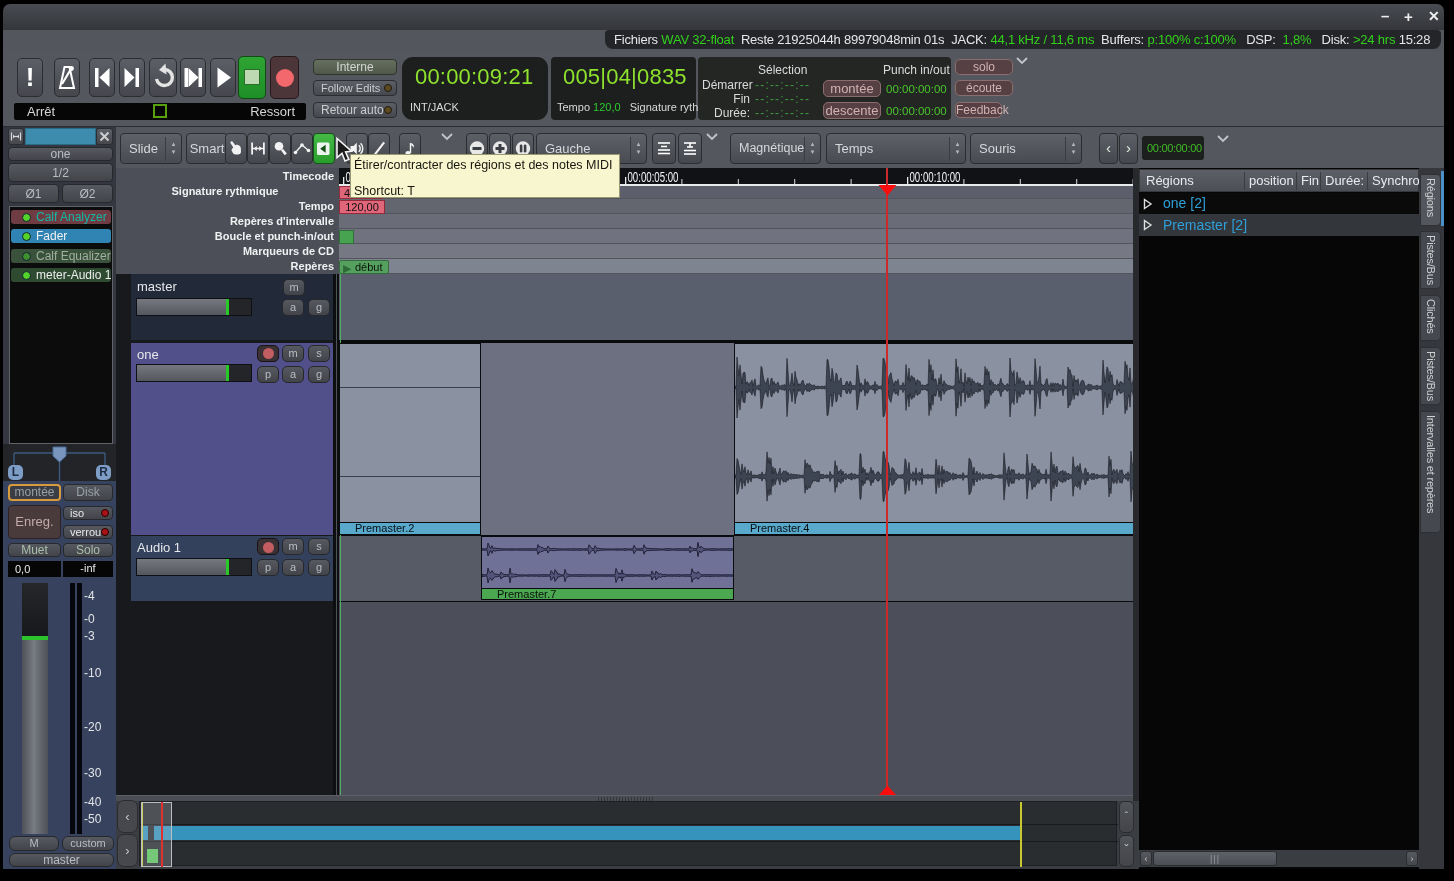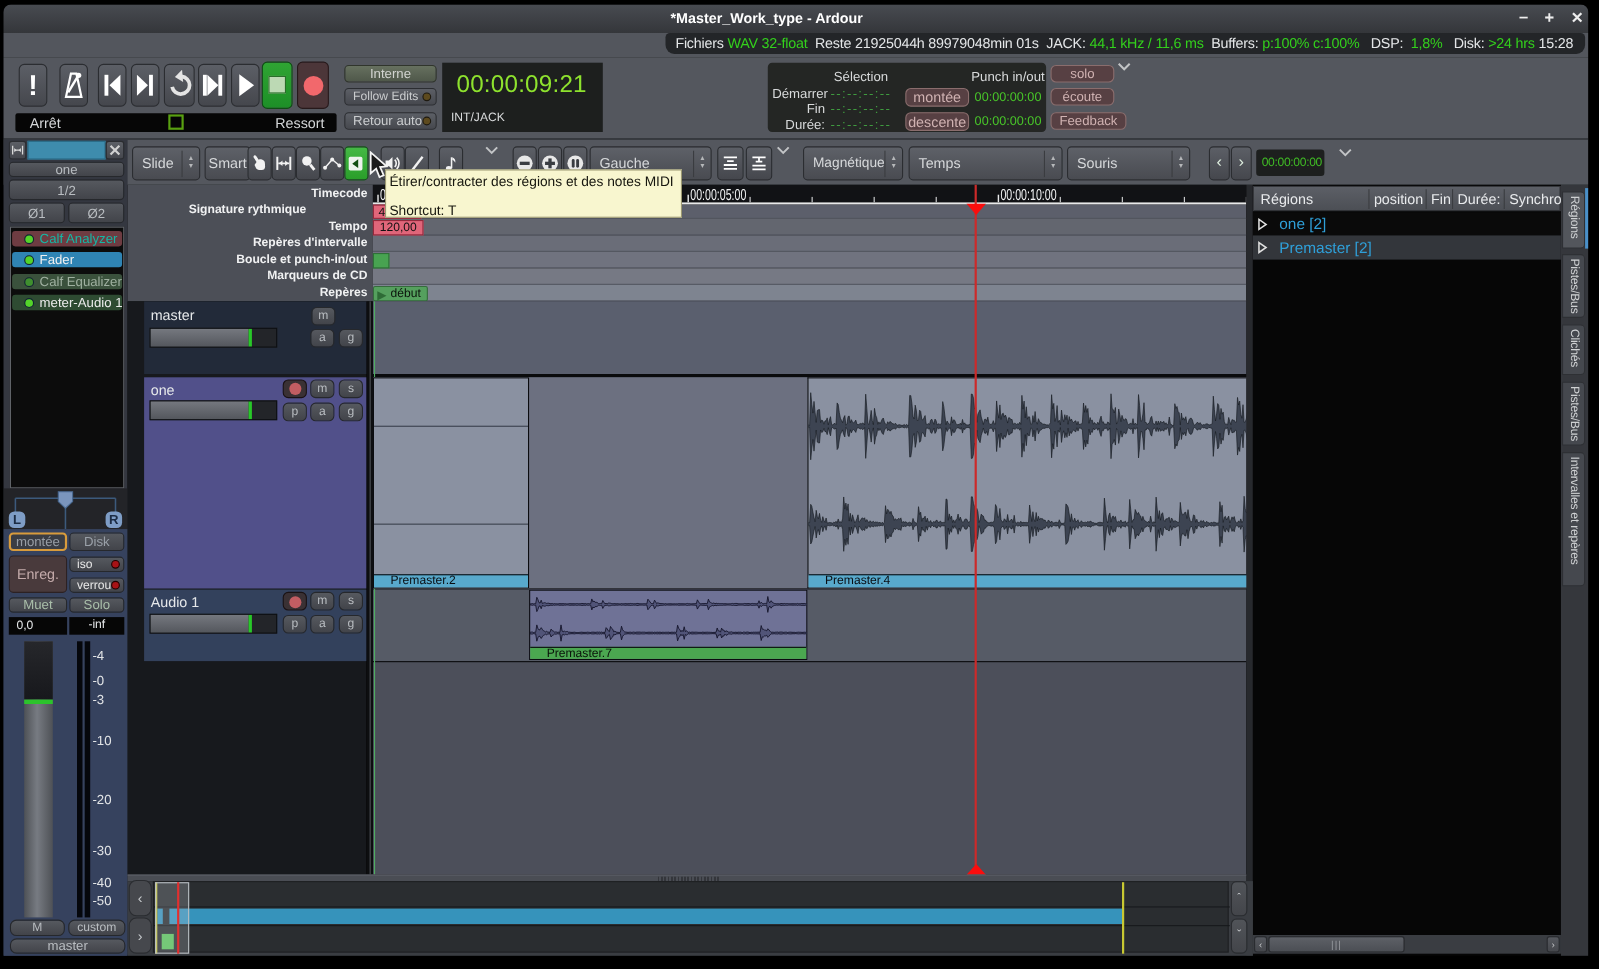--- a/index.html
+++ b/index.html
@@ -5,21 +5,20 @@
 .abs{position:absolute;}
 .tbtn{background:linear-gradient(#5c5f66,#45474d);border:1px solid #2b2d31;border-radius:5px;}
 .combo{background:linear-gradient(#5e6168,#494b51);border:1px solid #2b2d31;border-radius:4px;color:#d6d8da;}
 .rbtn{background:#574043;border:1px solid #8a6d6d;border-radius:5px;color:#d0b2b2;text-align:center;}
 .sbtn{background:linear-gradient(#56595f,#42444a);border:1px solid #26282c;border-radius:4px;color:#b9bdc1;text-align:center;font-size:11px;}
 .spin{position:absolute;right:3px;top:6px;width:9px;font-size:7px;color:#b6b8ba;line-height:8px;text-align:center;}
 .sep{position:absolute;right:15px;top:3px;width:1px;height:24px;background:#3a3c40;}
 </style></head><body>
 
 <div class="abs" style="left:3px;top:4px;width:1441px;height:26px;background:linear-gradient(#484b51,#34363a);border-radius:7px 7px 0 0;">
- <div class="abs" style="left:0;top:5px;width:1388px;text-align:center;color:#fff;font-size:13px;font-weight:bold;">*Master_Work_type - Ardour</div>
  <div class="abs" style="left:1378px;top:3px;color:#eee;font-size:15px;font-weight:bold;">–</div>
  <div class="abs" style="left:1401px;top:4px;color:#eee;font-size:15px;font-weight:bold;">+</div>
  <div class="abs" style="left:1425px;top:4px;color:#eee;font-size:14px;font-weight:bold;">✕</div>
 </div>
 
 <div class="abs" style="left:3px;top:30px;width:1441px;height:22px;background:#53565d;">
  <div class="abs" style="left:602px;top:0;width:836px;height:19px;background:#232528;border-radius:4px 4px 8px 8px;color:#e4e6e8;font-size:13px;">
   <div class="abs" style="left:9px;top:2px;white-space:nowrap;letter-spacing:-0.2px;">Fichiers <span style="color:#33d01c;">WAV 32-float</span>&nbsp; Reste 21925044h 89979048min 01s&nbsp; JACK: <span style="color:#33d01c;">44,1 kHz / 11,6 ms</span>&nbsp; Buffers: <span style="color:#33d01c;">p:100% c:100%</span>&nbsp;&nbsp; DSP: &nbsp;<span style="color:#33d01c;">1,8%</span>&nbsp;&nbsp; Disk: <span style="color:#33d01c;">&gt;24 hrs</span> 15:28</div>
  </div>
 </div>
@@ -66,41 +65,45 @@
  </div>
  <div class="abs" style="left:310px;top:7px;width:84px;height:16px;background:linear-gradient(#66705f,#4f584a);border:1px solid #30352c;border-radius:4px;text-align:center;color:#d2d4d0;font-size:12px;line-height:14px;">Interne</div>
  <div class="abs" style="left:310px;top:28px;width:84px;height:16px;background:linear-gradient(#5c5f66,#46484e);border:1px solid #2b2d31;border-radius:4px;color:#caccce;font-size:11px;line-height:14px;">
       <span style="position:absolute;left:7px;">Follow Edits</span>
       <span class="abs" style="right:4px;top:3px;width:8px;height:8px;border-radius:50%;background:#5d4a1e;border:1px solid #1e1a10;"></span>
     </div>
  <div class="abs" style="left:310px;top:50px;width:84px;height:16px;background:linear-gradient(#5c5f66,#46484e);border:1px solid #2b2d31;border-radius:4px;color:#caccce;font-size:12px;line-height:14px;">
       <span style="position:absolute;left:7px;">Retour auto</span>
       <span class="abs" style="right:4px;top:3px;width:8px;height:8px;border-radius:50%;background:#5d4a1e;border:1px solid #1e1a10;"></span>
     </div>
- <div class="abs" style="left:399px;top:5px;width:146px;height:63px;background:#1d1f1e;border-radius:0;">
+ <div class="abs" style="left:399px;top:5px;width:146px;height:63px;background:#1d1f1e;border-radius:11px;">
   <div class="abs" style="left:13px;top:7px;font-size:22px;letter-spacing:0.2px;color:#8ee22e;">00:00:09:21</div>
   <div class="abs" style="left:8px;top:44px;color:#d8dadb;font-size:11px;">INT/JACK</div>
+ </div>
+ <div class="abs" style="left:548px;top:5px;width:145px;height:63px;background:#1d1f1e;border-radius:4px;">
+  <div class="abs" style="left:12px;top:7px;font-size:22px;letter-spacing:0.2px;color:#8ee22e;">005|04|0835</div>
+  <div class="abs" style="left:6px;top:44px;color:#d8dadb;font-size:11px;white-space:nowrap;">Tempo <span style="color:#2dc92d;">120,0</span> &nbsp;&nbsp;Signature ryth</div>
  </div>
  <div class="abs" style="left:695px;top:5px;width:253px;height:63px;background:#242624;border-radius:4px;color:#d8dadb;font-size:12px;">
   <div class="abs" style="left:60px;top:6px;">Sélection</div>
   <div class="abs" style="left:185px;top:6px;white-space:nowrap;">Punch in/out</div>
   <div class="abs" style="left:4px;top:21px;width:48px;text-align:right;">Démarrer</div>
   <div class="abs" style="left:4px;top:35px;width:48px;text-align:right;">Fin</div>
   <div class="abs" style="left:4px;top:49px;width:48px;text-align:right;">Durée:</div>
   <div class="abs" style="left:57px;top:21px;color:#3f9b3f;letter-spacing:1.2px;">--:--:--:--</div>
   <div class="abs" style="left:57px;top:35px;color:#3f9b3f;letter-spacing:1.2px;">--:--:--:--</div>
   <div class="abs" style="left:57px;top:49px;color:#3f9b3f;letter-spacing:1.2px;">--:--:--:--</div>
   <div class="abs rbtn" style="left:125px;top:23px;width:58px;height:17px;font-size:13px;line-height:15px;">montée</div>
   <div class="abs rbtn" style="left:125px;top:45px;width:58px;height:17px;font-size:13px;line-height:15px;">descente</div>
   <div class="abs" style="left:188px;top:26px;color:#48c529;font-size:11.5px;">00:00:00:00</div>
   <div class="abs" style="left:188px;top:48px;color:#48c529;font-size:11.5px;">00:00:00:00</div>
  </div>
  <div class="abs rbtn" style="left:952px;top:7px;width:58px;height:16px;font-size:12px;line-height:14px;">solo</div>
  <div class="abs rbtn" style="left:952px;top:28px;width:58px;height:16px;font-size:12px;line-height:14px;">écoute</div>
- <div class="abs rbtn" style="left:952px;top:50px;width:69px;height:16px;font-size:12px;line-height:14px;">Feedback</div>
+ <div class="abs rbtn" style="left:952px;top:50px;width:47px;height:16px;font-size:12px;line-height:14px;">Feedback</div>
  <svg class="abs" style="left:1012px;top:4px;" width="14" height="9" viewBox="0 0 14 9">
       <path d="M2 2 L7 7 L12 2" stroke="#c2c4c6" stroke-width="1.8" fill="none"></path>
     </svg>
 </div>
 
 <div class="abs" style="left:3px;top:126px;width:1441px;height:42px;background:#54575e;border-top:1px solid #2c2e32;">
  <div class="abs combo" style="left:117px;top:6px;width:62px;height:31px;">
       <span class="abs" style="left:8px;top:7px;font-size:13px;">Slide</span>
       <span class="spin">▴<br>▾</span>
       <span class="sep"></span>

